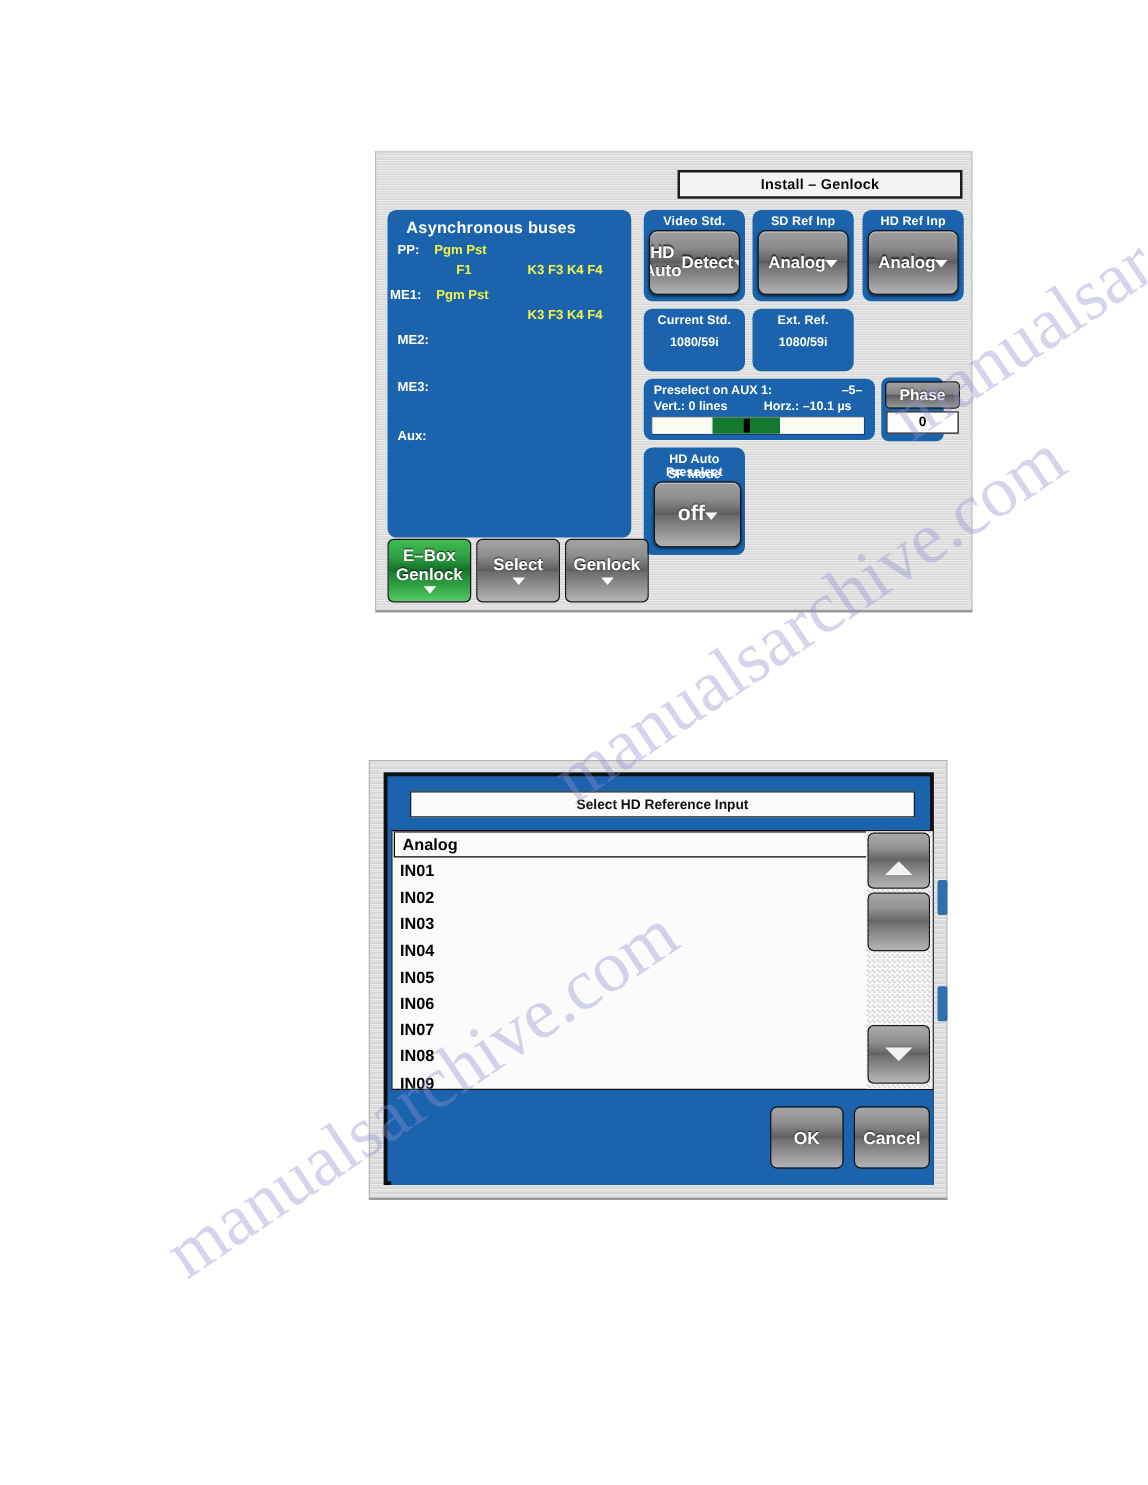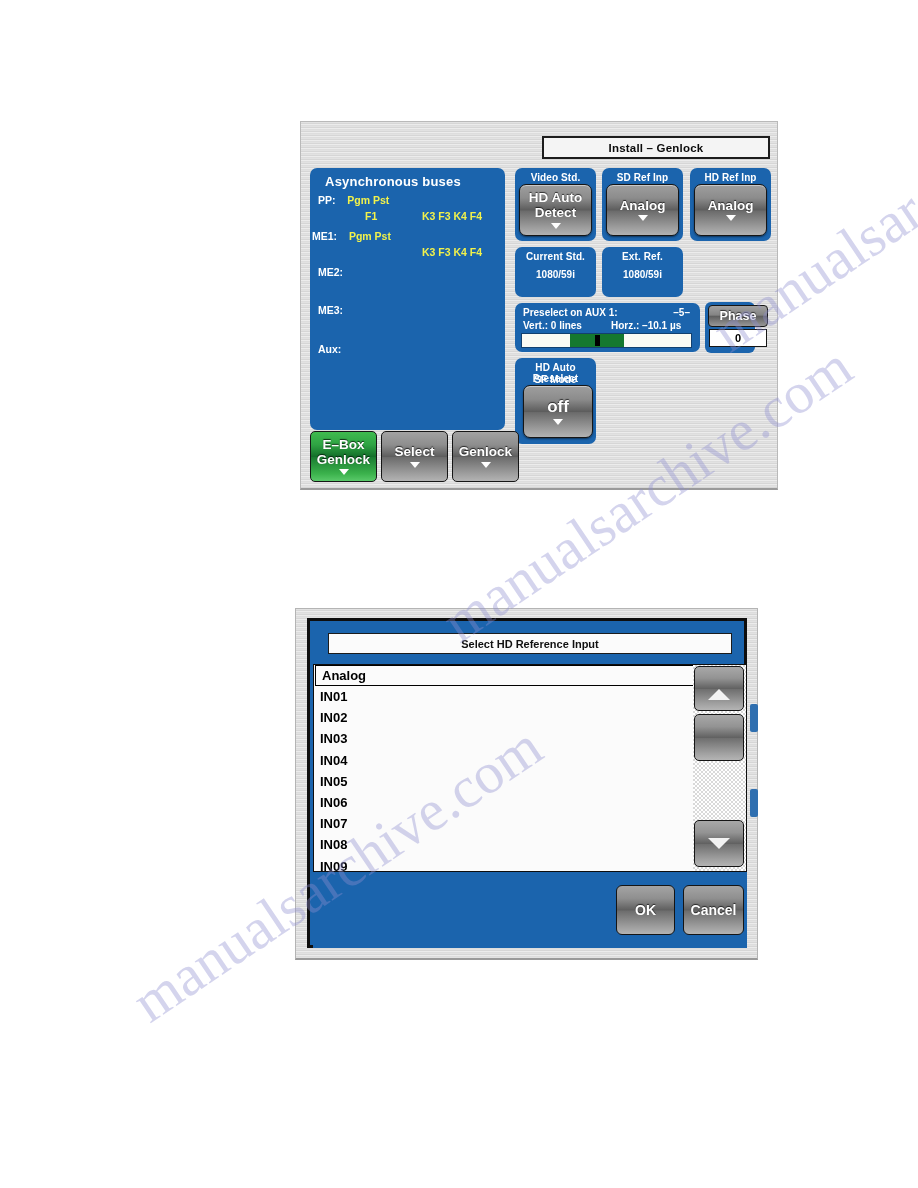--- a/index.html
+++ b/index.html
@@ -121,21 +121,21 @@
     position:absolute;
     border:1.6px solid #161616;
     border-radius:7px;
     background:
       linear-gradient(to bottom,
         #9e9e9e 0%, #8c8c8c 26%,
         #5d5d5d 50%, #6b6b6b 52%,
         #9d9d9d 85%, #b2b2b2 100%);
     box-shadow:inset 0 1px 0 rgba(255,255,255,.45), 0 1px 2px rgba(0,0,0,.5);
     box-sizing:border-box;
-    display:flex;flex-direction:column;
+    display:flex;flex-direction:row;
     align-items:center;justify-content:center;
     color:#ffffff;font-weight:bold;
     text-shadow:0 -1px 1px rgba(0,0,0,.7);
     overflow:hidden;
   }
   .gbtn .lbl{line-height:1.08;text-align:center;}
   .gbtn .caret{
     margin-top:2px;
     width:0;height:0;
     border-left:5px solid transparent;

